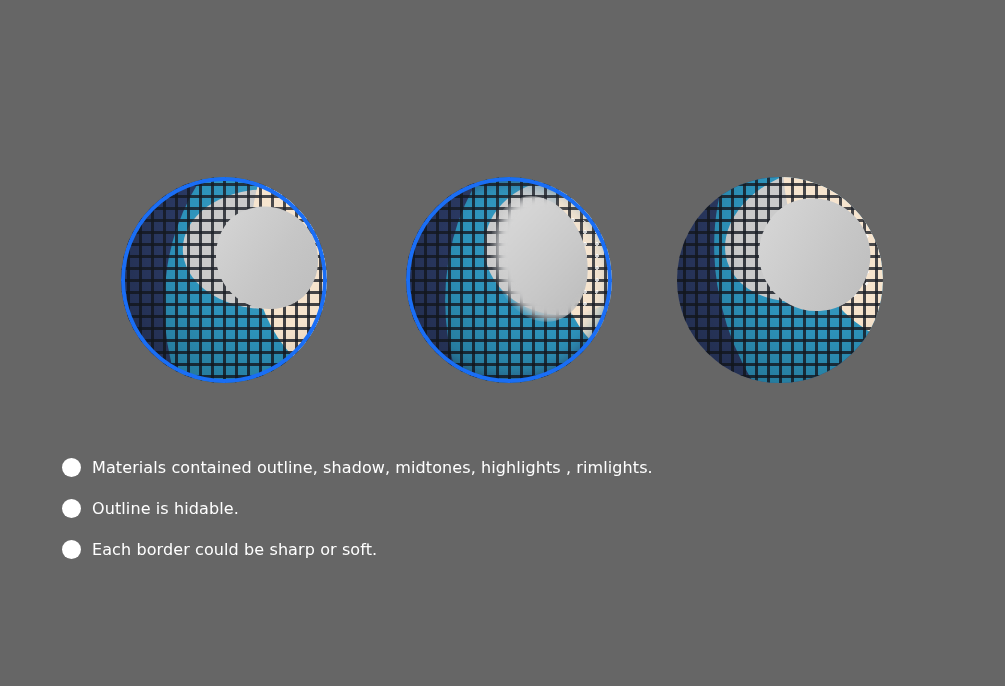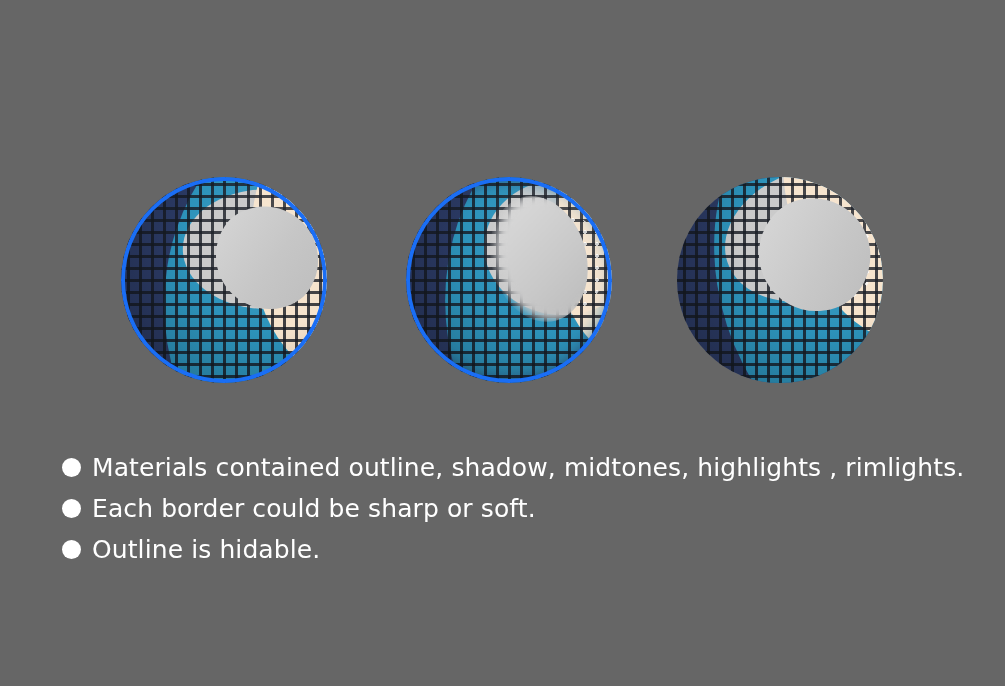--- a/index.html
+++ b/index.html
@@ -203,21 +203,21 @@
   .dot {
     flex: 0 0 auto;
     width: 19px;
     height: 19px;
     border-radius: 50%;
     background: #ffffff;
     margin-right: 11px;
   }
   .bullet-text {
     color: #ffffff;
-    font-size: 25px;
+    font-size: 16px;
     line-height: 28px;
     letter-spacing: .1px;
     white-space: nowrap;
   }
 </style>
 </head>
 <body>
 
 <div id="stage" style="background: rgb(102, 102, 102);">
 
@@ -268,23 +268,23 @@
 
   <div class="bullets">
 
     <div class="bullet-row">
       <span class="dot" style="background: rgb(255, 255, 255);"></span>
       <span class="bullet-text" style="color: rgb(255, 255, 255);">Materials contained outline, shadow, midtones, highlights , rimlights.</span>
     </div>
 
     <div class="bullet-row">
       <span class="dot" style="background: rgb(255, 255, 255);"></span>
-      <span class="bullet-text" style="color: rgb(255, 255, 255);">Each border could be sharp or soft.</span>
+      <span class="bullet-text" style="color: rgb(255, 255, 255);">Outline is hidable.</span>
     </div>
 
     <div class="bullet-row">
       <span class="dot" style="background: rgb(255, 255, 255);"></span>
-      <span class="bullet-text" style="color: rgb(255, 255, 255);">Outline is hidable.</span>
+      <span class="bullet-text" style="color: rgb(255, 255, 255);">Each border could be sharp or soft.</span>
     </div>
 
   </div>
 
 </div>
 
 </body></html>

